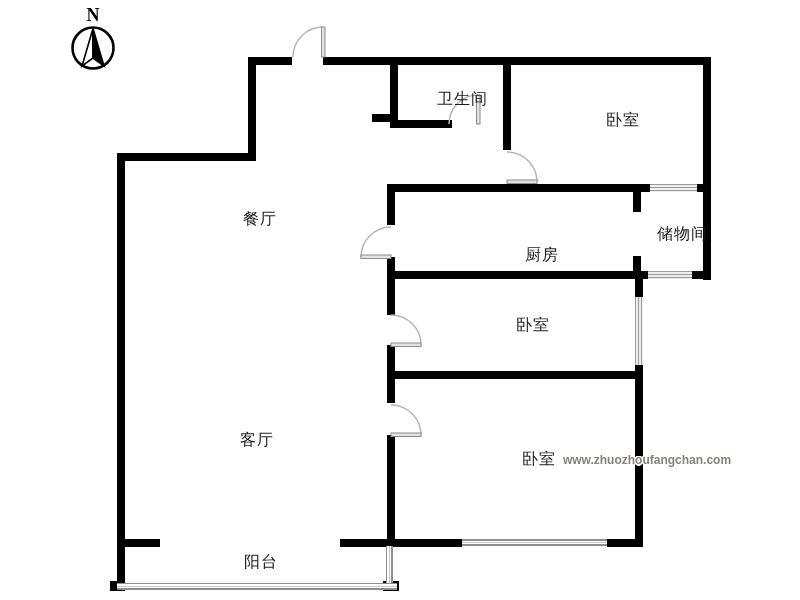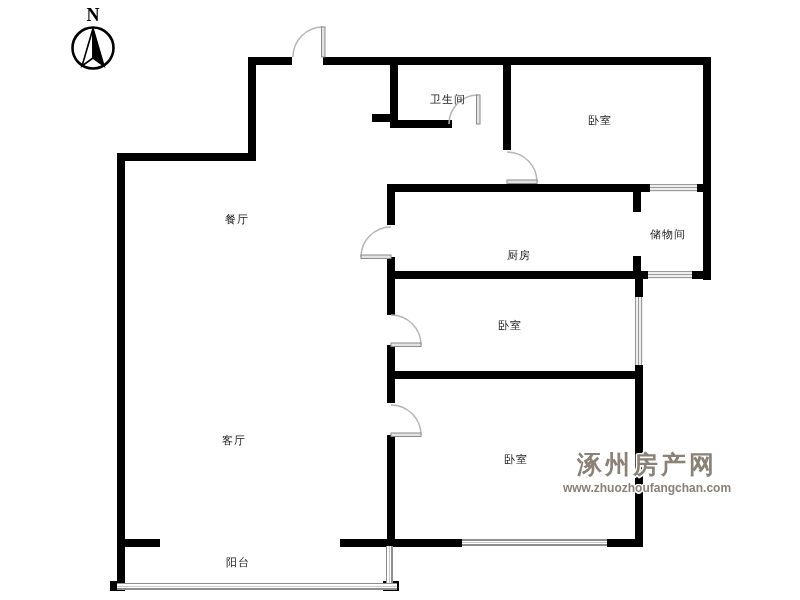--- a/index.html
+++ b/index.html
@@ -10,22 +10,22 @@
   .wall{position:absolute;display:block;background:#000;}
   .win-h{position:absolute;display:block;height:8px;
     background:repeating-linear-gradient(to bottom,#9a9a9a 0 1.2px,#eeeeee 1.2px 2.8px);}
   .win-v{position:absolute;display:block;width:8px;
     background:repeating-linear-gradient(to right,#9a9a9a 0 1.2px,#eeeeee 1.2px 2.8px);}
   .rail-h{position:absolute;display:block;height:7px;
     background:linear-gradient(to bottom,#8e8e8e 0 1.5px,#ffffff 1.5px 3px,#c8c8c8 3px 4px,#ffffff 4px 5.5px,#8e8e8e 5.5px 7px);}
   .rail-v{position:absolute;display:block;width:7px;
     background:linear-gradient(to right,#8e8e8e 0 1.5px,#ffffff 1.5px 3px,#c8c8c8 3px 4px,#ffffff 4px 5.5px,#8e8e8e 5.5px 7px);}
   .room-label{
-    position:absolute;font-size:11px;line-height:16px;color:#1a1a1a;
-    text-align:center;letter-spacing:1px;white-space:nowrap;
+    position:absolute;font-size:16px;line-height:16px;color:#1a1a1a;
+    text-align:right;letter-spacing:1px;white-space:nowrap;
   }
   #doors,#compass{position:absolute;pointer-events:none;}
   .wm{
     position:absolute;left:521px;top:450px;width:252px;text-align:center;
     color:#8a8177;font-weight:bold;z-index:10;
     text-shadow:-1.5px 0 0 #fff,1.5px 0 0 #fff,0 -1.5px 0 #fff,0 1.5px 0 #fff,
                 -1px -1px 0 #fff,1px 1px 0 #fff,-1px 1px 0 #fff,1px -1px 0 #fff;
   }
   .wm-name{font-size:25px;line-height:28px;letter-spacing:3px;}
   .wm-url{font-size:12px;line-height:21px;letter-spacing:0;}
@@ -113,17 +113,16 @@
   <div class="room-label" style="left:560px;top:112px;width:80px">卧室</div>
   <div class="room-label" style="left:197px;top:211px;width:80px">餐厅</div>
   <div class="room-label" style="left:479px;top:247px;width:80px">厨房</div>
   <div class="room-label" style="left:628px;top:226px;width:80px">储物间</div>
   <div class="room-label" style="left:470px;top:317px;width:80px">卧室</div>
   <div class="room-label" style="left:194px;top:432px;width:80px">客厅</div>
   <div class="room-label" style="left:476px;top:451px;width:80px">卧室</div>
   <div class="room-label" style="left:198px;top:554px;width:80px">阳台</div>
 
   <div class="wm">
-    <div class="wm-name">涿州房产网</div>
     <div class="wm-url">www.zhuozhoufangchan.com</div>
   </div>
 
 </div>
 
 </body></html>

